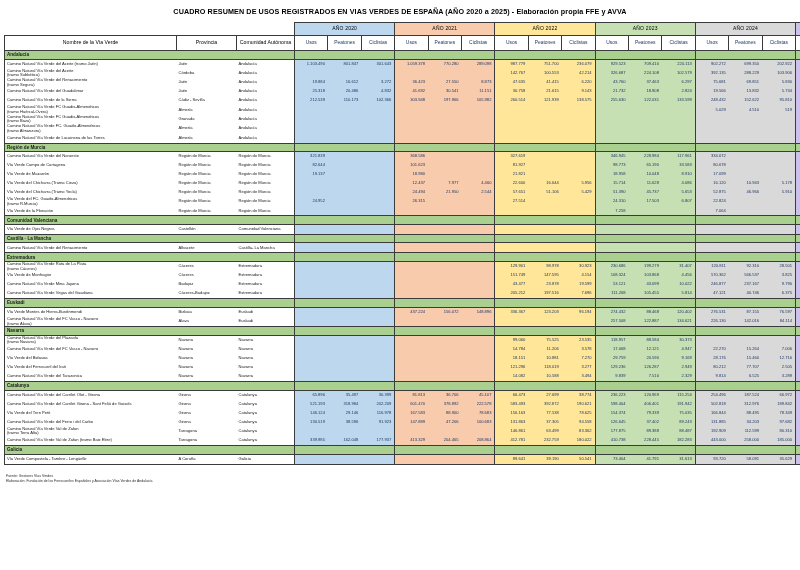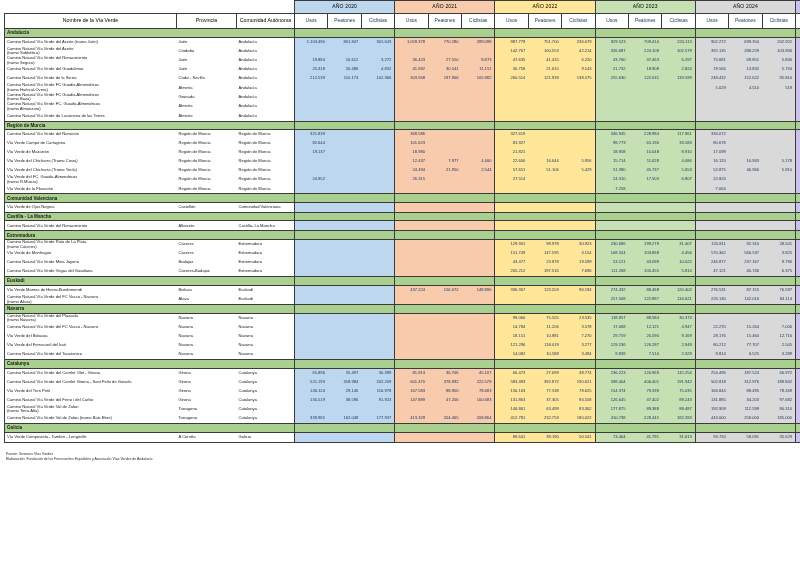--- a/index.html
+++ b/index.html
@@ -74,20 +74,21 @@
   .two-line{display:block;}
   .footer{
     margin-left:6px;margin-top:9px;font-size:3.5px;color:#2b2b2b;line-height:1.55;
   }
 </style>
 </head>
 <body>
 
 <div class="page">
 
+  <div class="title">CUADRO RESUMEN DE USOS REGISTRADOS EN VIAS VERDES DE ESPAÑA (AÑO 2020 a 2025) - Elaboración propia FFE y AVVA</div>
 
   <table>
     <colgroup>
       <col class="c-name">
         <col class="c-prov">
         <col class="c-ccaa">
       <col class="c-num">
         <col class="c-num">
         <col class="c-num">
       <col class="c-num">

